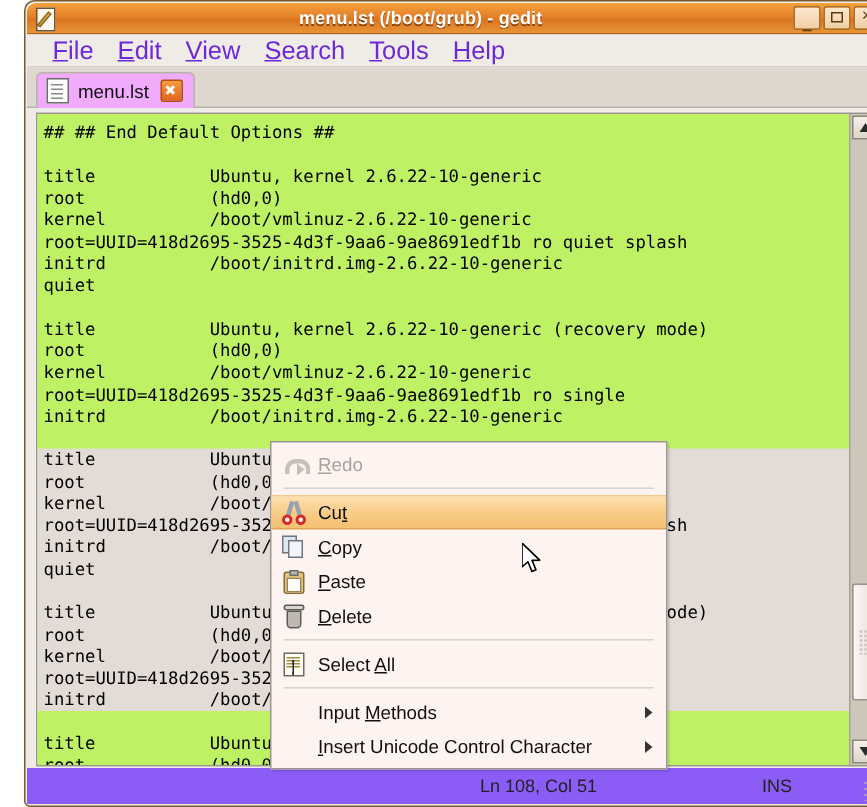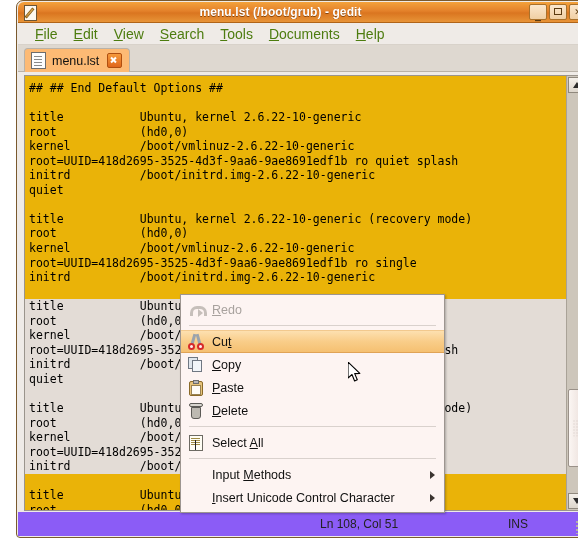--- a/index.html
+++ b/index.html
@@ -103,22 +103,22 @@
     left: 1px; top: 22px;
     width: 574px; height: 22px;
     background: #efebe7;
     border-bottom: 1px solid #d8d2ca;
     box-sizing: border-box;
     display: flex;
     align-items: center;
     padding-left: 9px;
   }
   .menu-item {
-    font-size: 14px;
-    color: #4d7c0f;
+    font-size: 17px;
+    color: #6d28d9;
     padding: 2px 8px;
     white-space: nowrap;
     cursor: default;
   }
   .menu-item u { text-decoration: underline; }
 
   
   #tabbar {
     position: absolute;
     left: 1px; top: 44px;
@@ -130,21 +130,21 @@
     content: "";
     position: absolute;
     left: 0; bottom: 0; right: 0;
     height: 1px;
     background: #b9b2a8;
   }
   #tab-menulst {
     position: absolute;
     left: 6px; top: 3px;
     height: 24px;
-    background: #fdba74;
+    background: #f0abfc;
     border: 1px solid #b9b2a8;
     border-bottom: none;
     border-radius: 4px 4px 0 0;
     display: flex;
     align-items: center;
     padding: 0 7px 0 6px;
     box-sizing: border-box;
     z-index: 2;
   }
   .tab-doc-icon {
@@ -194,21 +194,21 @@
     width: 564px; height: 436px;
     border: 1px solid #9a948c;
     background: #ffffff;
     box-sizing: border-box;
     overflow: hidden;
   }
   #text-area {
     position: absolute;
     left: 0; top: 0;
     width: 542px; height: 434px;
-    background: #eab308;
+    background: #bef264;
     overflow: hidden;
     box-sizing: border-box;
     border-right: 1px solid #c8c2ba;
   }
   #text-lines {
     position: absolute;
     left: 4px; top: 5px;
     font-family: "DejaVu Sans Mono", "Liberation Mono", monospace;
     font-size: 11.5px;
     line-height: 14.55px;
@@ -511,21 +511,20 @@
         </div>
     </div>
   </div>
 
   <div id="menubar">
     <div class="menu-item"><u>F</u>ile</div>
     <div class="menu-item"><u>E</u>dit</div>
     <div class="menu-item"><u>V</u>iew</div>
     <div class="menu-item"><u>S</u>earch</div>
     <div class="menu-item"><u>T</u>ools</div>
-    <div class="menu-item"><u>D</u>ocuments</div>
     <div class="menu-item"><u>H</u>elp</div>
   </div>
 
   <div id="tabbar">
     <div id="tab-menulst">
       <span class="tab-doc-icon"></span>
       <span id="tab-label">menu.lst</span>
       <span id="tab-close"></span>
     </div>
   </div>

